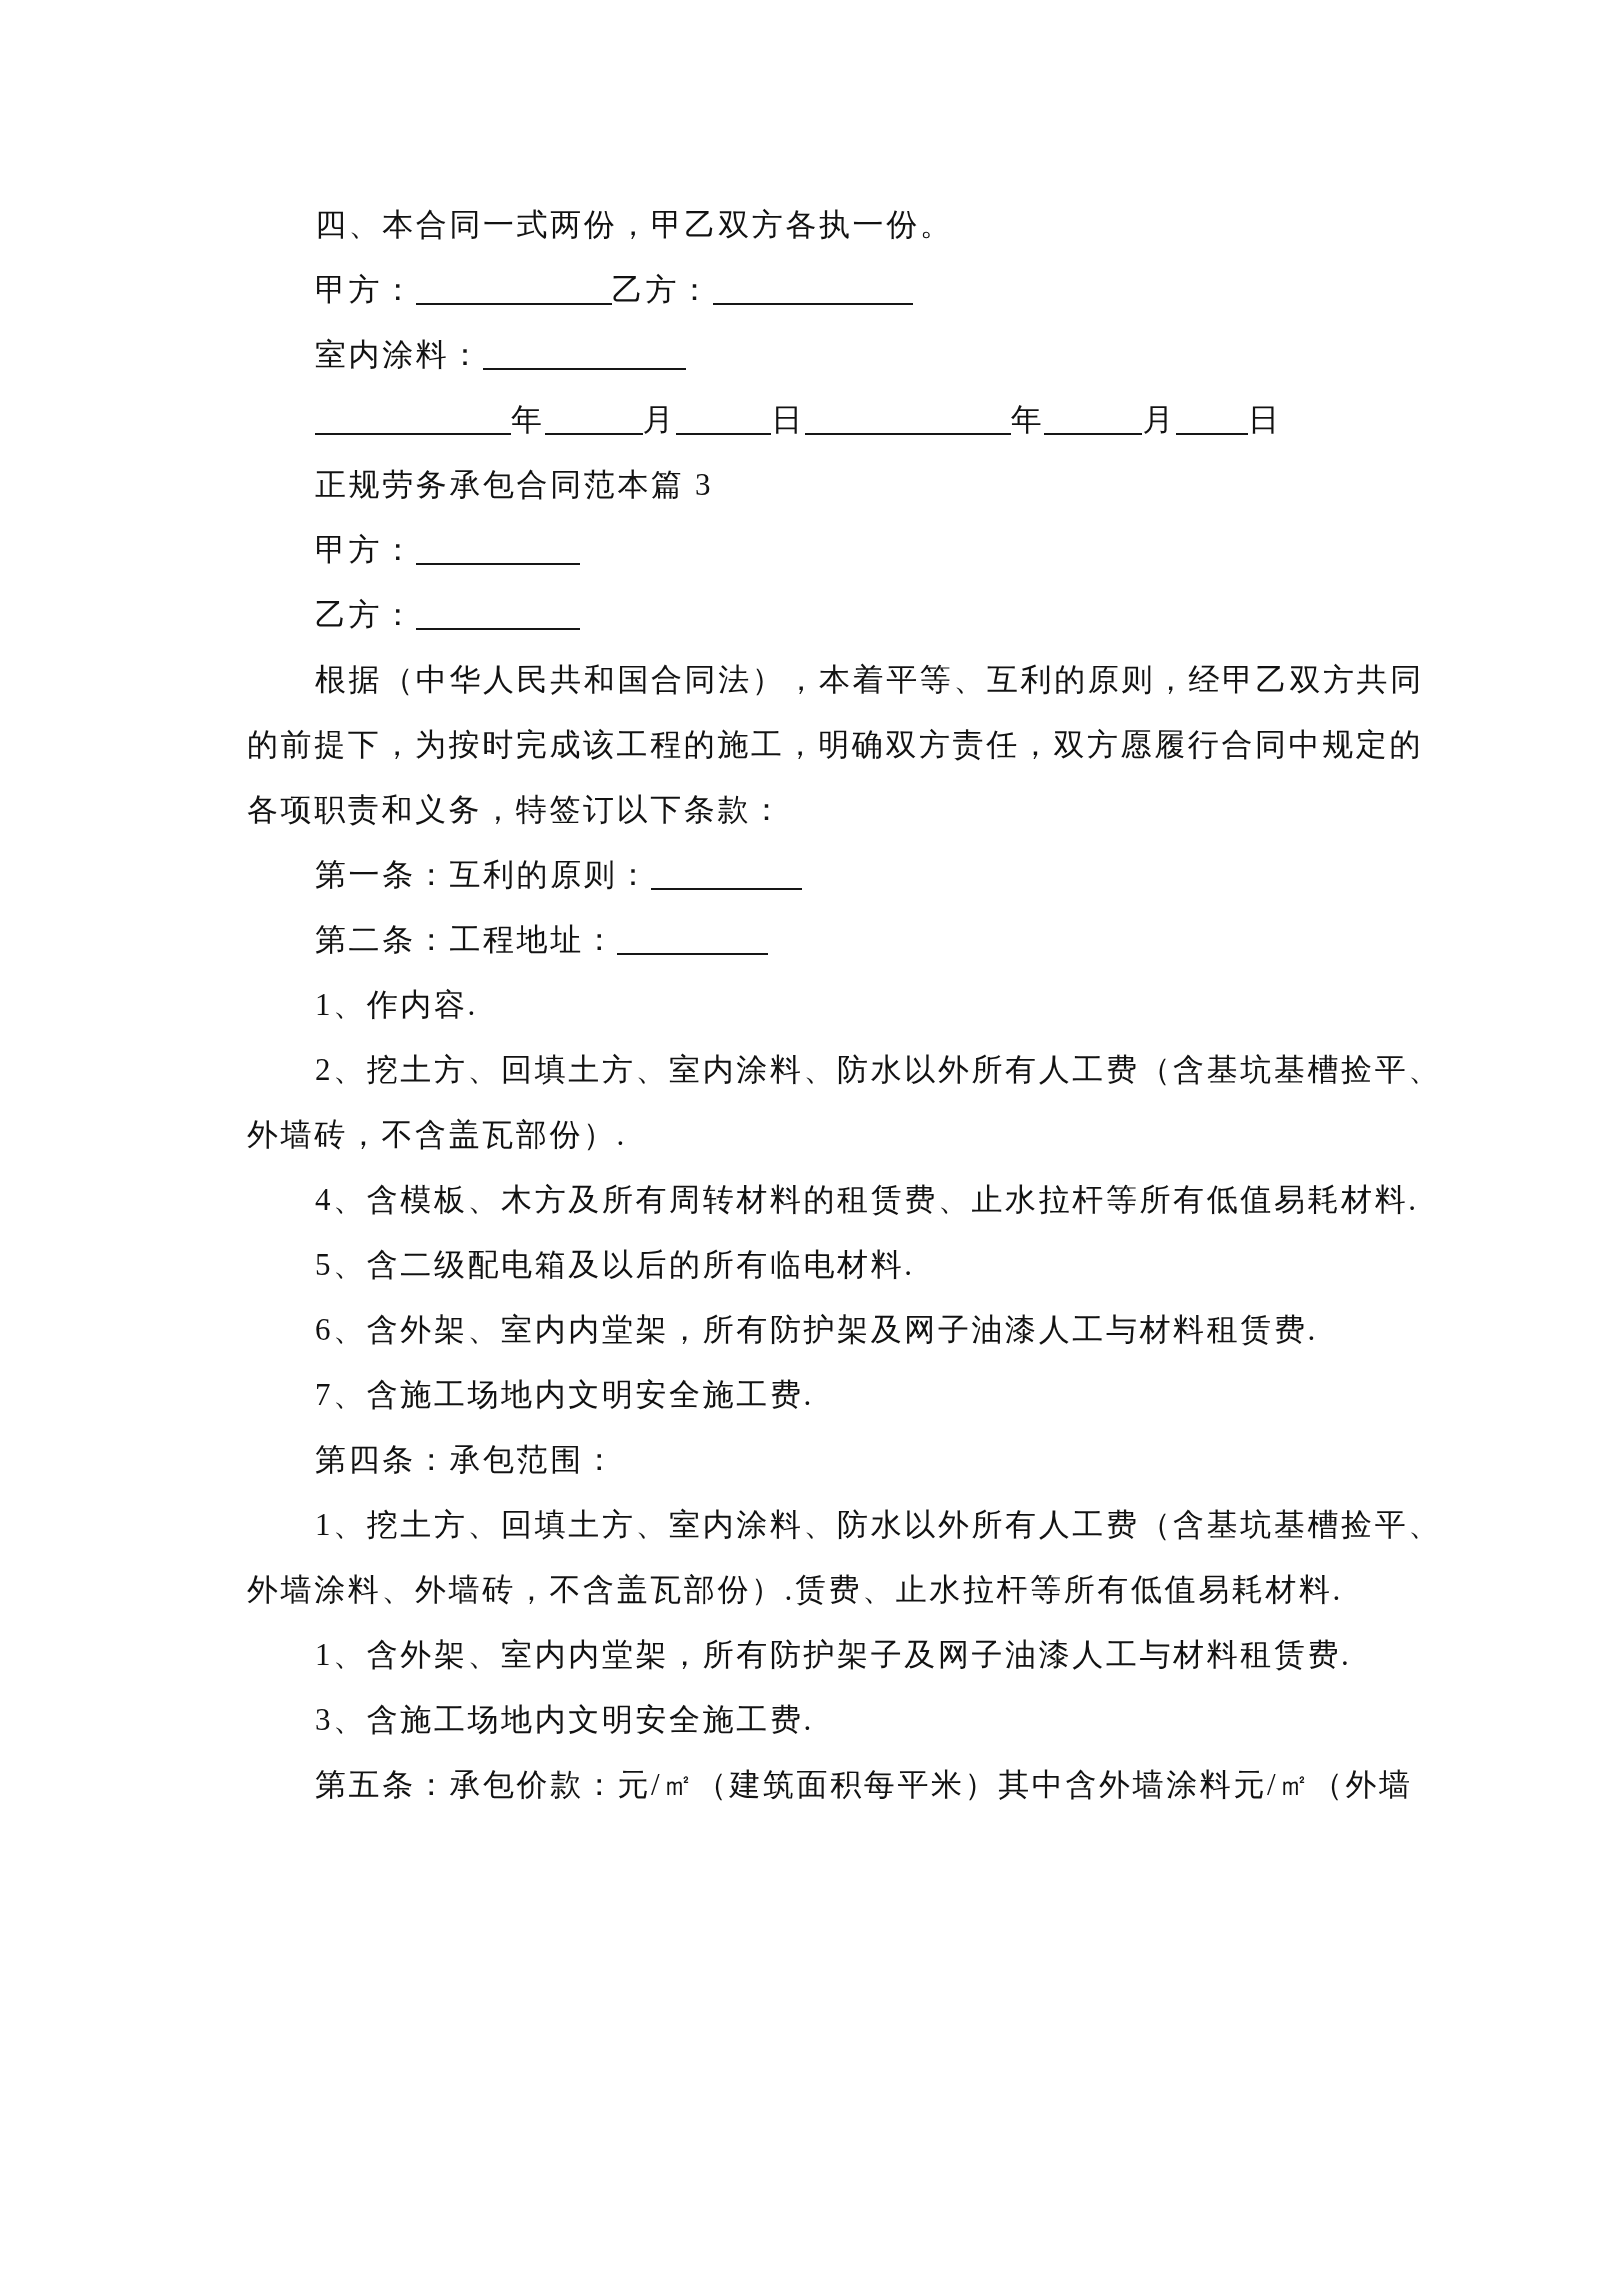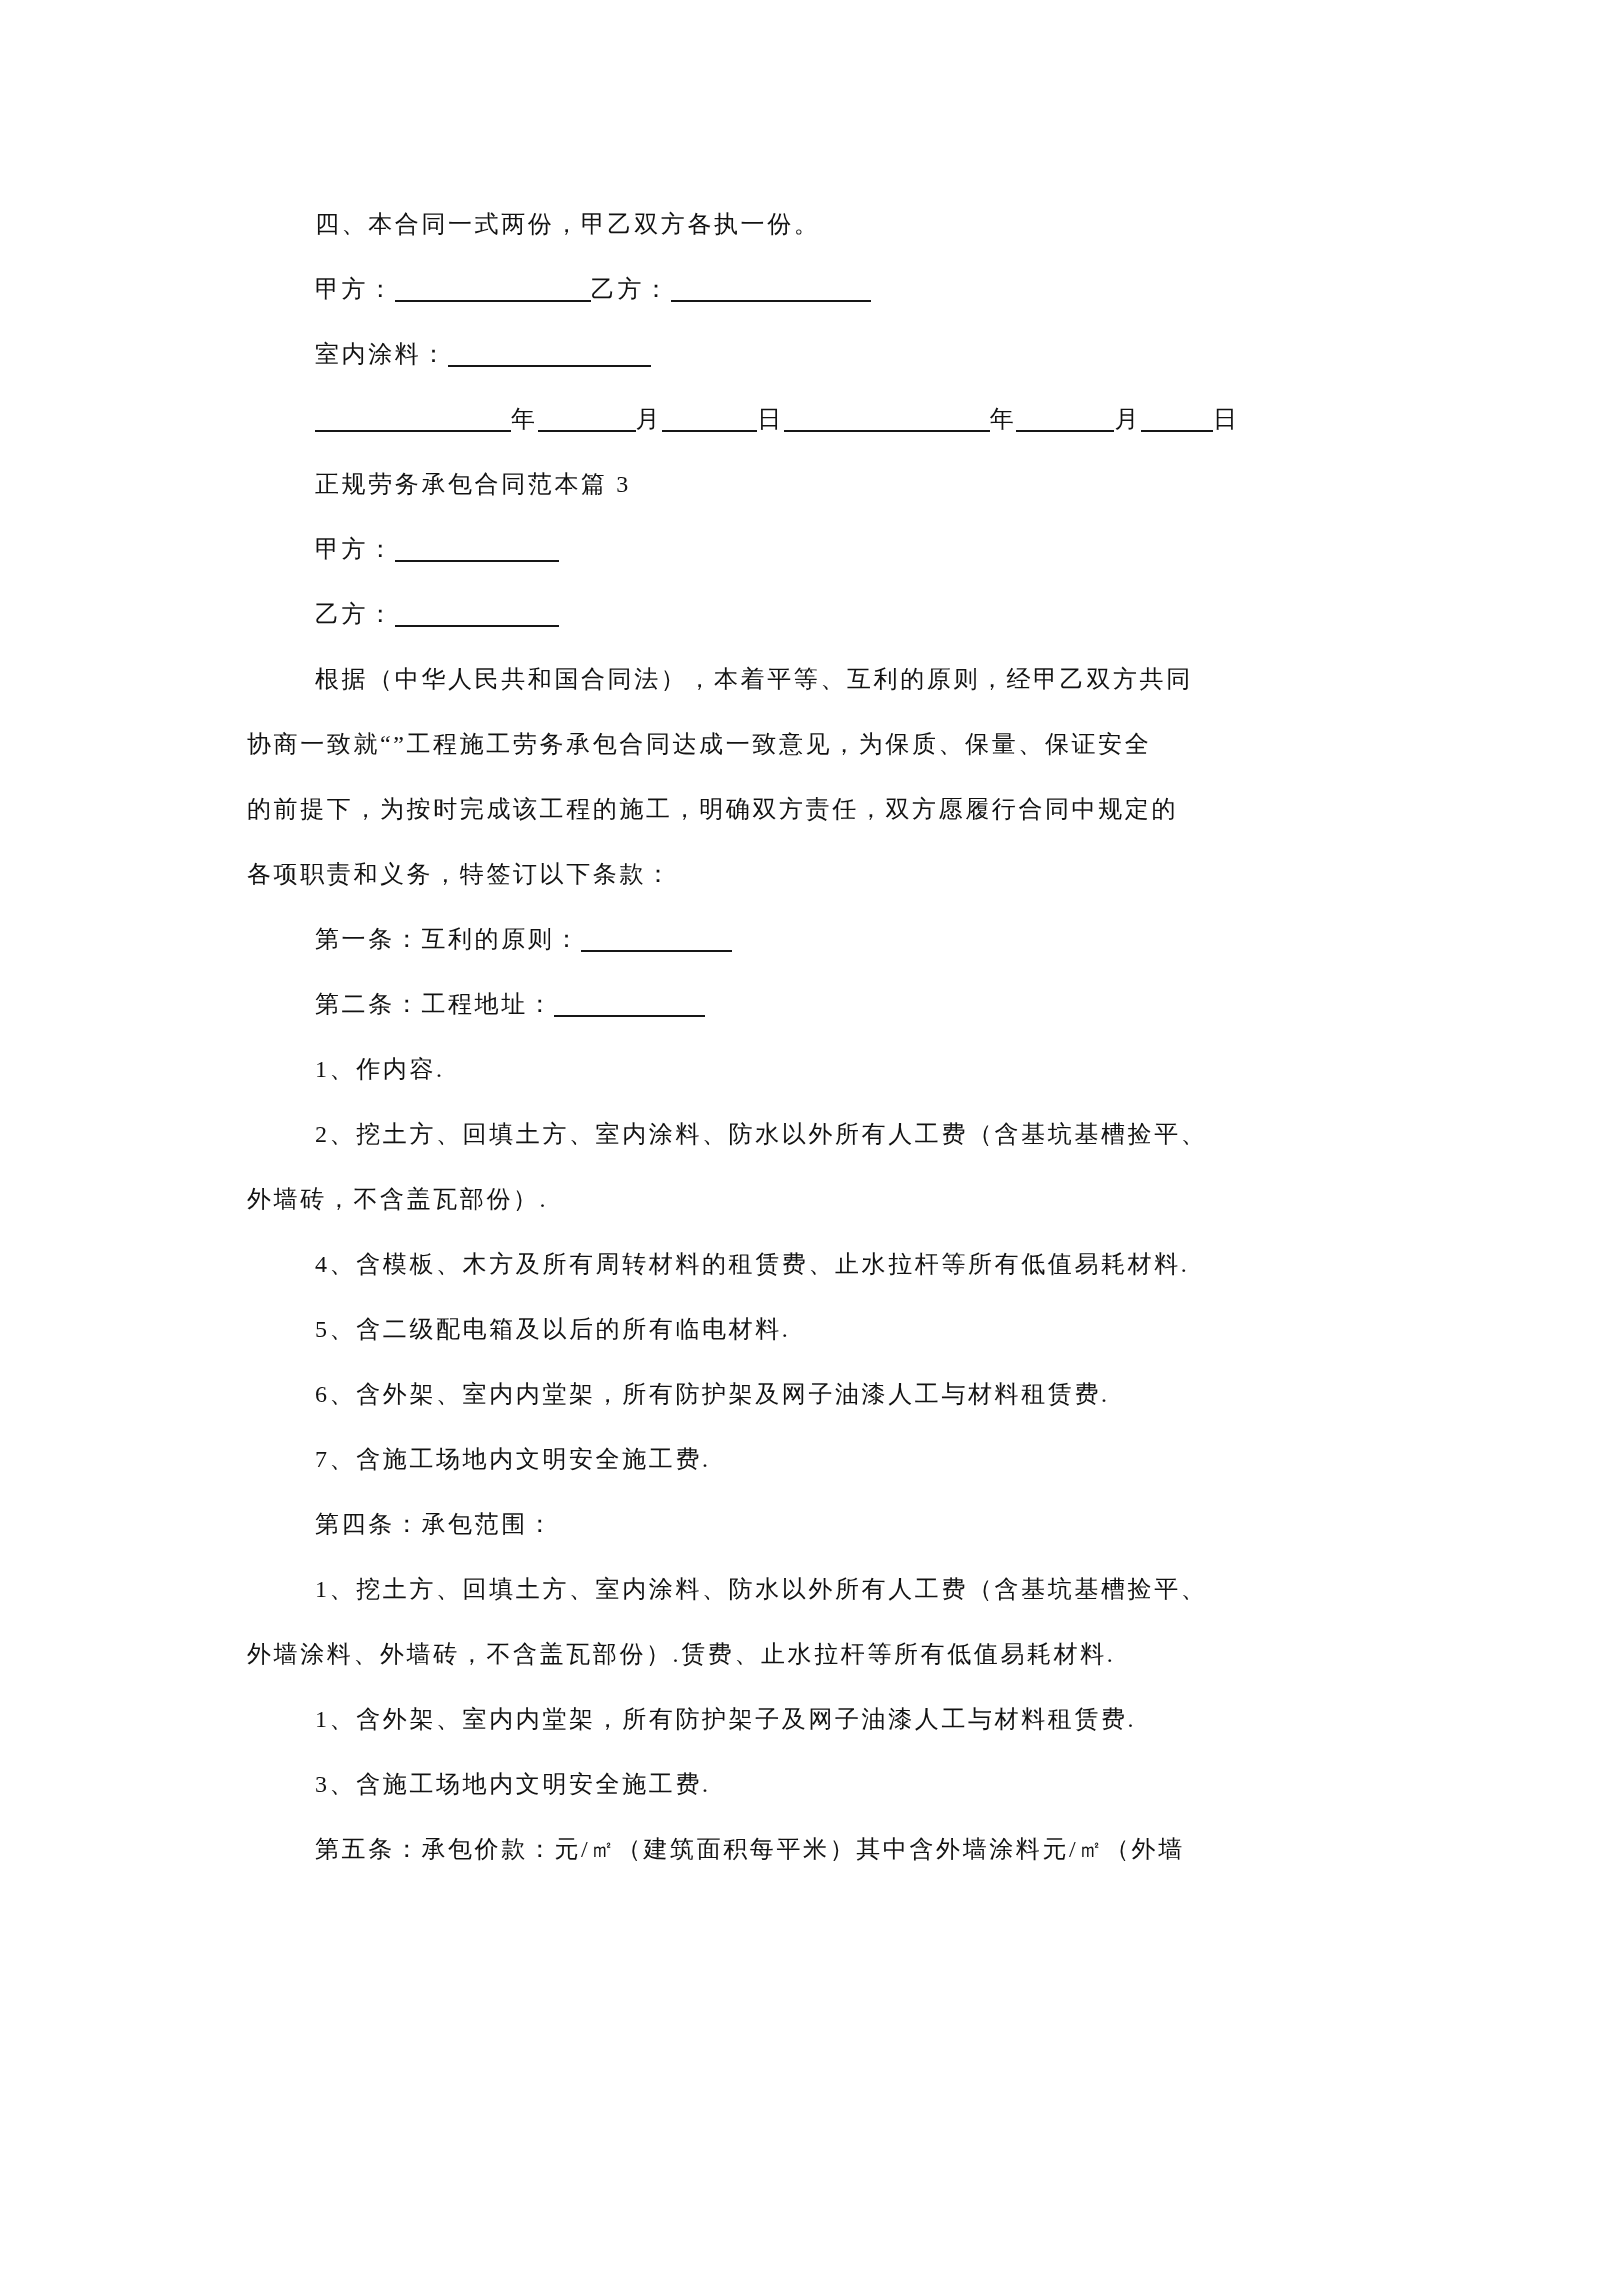--- a/index.html
+++ b/index.html
@@ -15,21 +15,21 @@
   }
   .doc {
     position: absolute;
     left: 0;
     top: 0;
     width: 1623px;
     height: 2295px;
     box-sizing: border-box;
     padding: 192px 196px 0 247px;
     font-family: "Liberation Serif", "DejaVu Serif", serif;
-    font-size: 24px;
+    font-size: 31px;
     letter-spacing: 2.6px;
     color: #121212;
   }
   .line {
     height: 65px;
     line-height: 65px;
     white-space: nowrap;
   }
   .line.indent {
     text-indent: 68px;
@@ -46,21 +46,20 @@
 
 <div class="doc">
     <div class="line indent"><span>四、本合同一式两份，甲乙双方各执一份。</span></div>
     <div class="line indent"><span>甲方：</span><span class="blank" style="width: 196px;"></span><span>乙方：</span><span class="blank" style="width: 200px;"></span></div>
     <div class="line indent"><span>室内涂料：</span><span class="blank" style="width: 203px;"></span></div>
     <div class="line indent"><span class="blank" style="width: 196px;"></span><span>年</span><span class="blank" style="width: 98px;"></span><span>月</span><span class="blank" style="width: 95px;"></span><span>日</span><span class="blank" style="width: 206px;"></span><span>年</span><span class="blank" style="width: 98px;"></span><span>月</span><span class="blank" style="width: 72px;"></span><span>日</span></div>
     <div class="line indent"><span>正规劳务承包合同范本篇 3</span></div>
     <div class="line indent"><span>甲方：</span><span class="blank" style="width: 164px;"></span></div>
     <div class="line indent"><span>乙方：</span><span class="blank" style="width: 164px;"></span></div>
     <div class="line indent"><span>根据（中华人民共和国合同法），本着平等、互利的原则，经甲乙双方共同</span></div>
-    <div class="line"><span>协商一致就“”工程施工劳务承包合同达成一致意见，为保质、保量、保证安全</span></div>
     <div class="line"><span>的前提下，为按时完成该工程的施工，明确双方责任，双方愿履行合同中规定的</span></div>
     <div class="line"><span>各项职责和义务，特签订以下条款：</span></div>
     <div class="line indent"><span>第一条：互利的原则：</span><span class="blank" style="width: 151px;"></span></div>
     <div class="line indent"><span>第二条：工程地址：</span><span class="blank" style="width: 151px;"></span></div>
     <div class="line indent"><span>1、作内容.</span></div>
     <div class="line indent"><span>2、挖土方、回填土方、室内涂料、防水以外所有人工费（含基坑基槽捡平、</span></div>
     <div class="line"><span>外墙砖，不含盖瓦部份）.</span></div>
     <div class="line indent"><span>4、含模板、木方及所有周转材料的租赁费、止水拉杆等所有低值易耗材料.</span></div>
     <div class="line indent"><span>5、含二级配电箱及以后的所有临电材料.</span></div>
     <div class="line indent"><span>6、含外架、室内内堂架，所有防护架及网子油漆人工与材料租赁费.</span></div>

